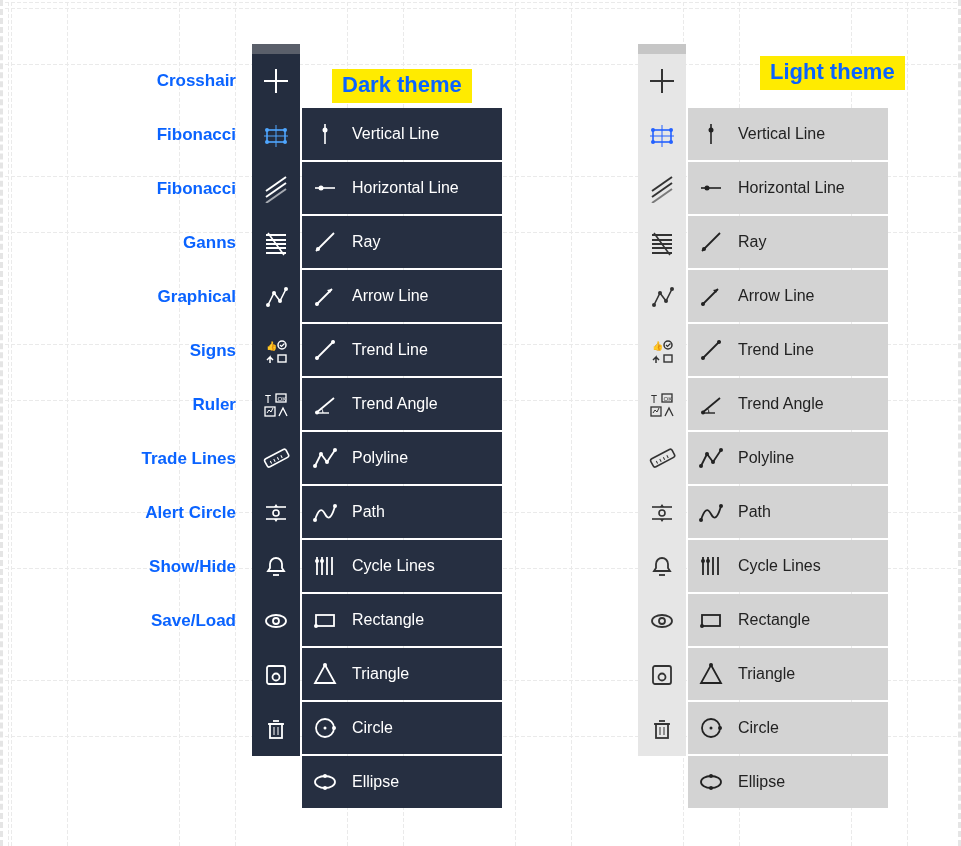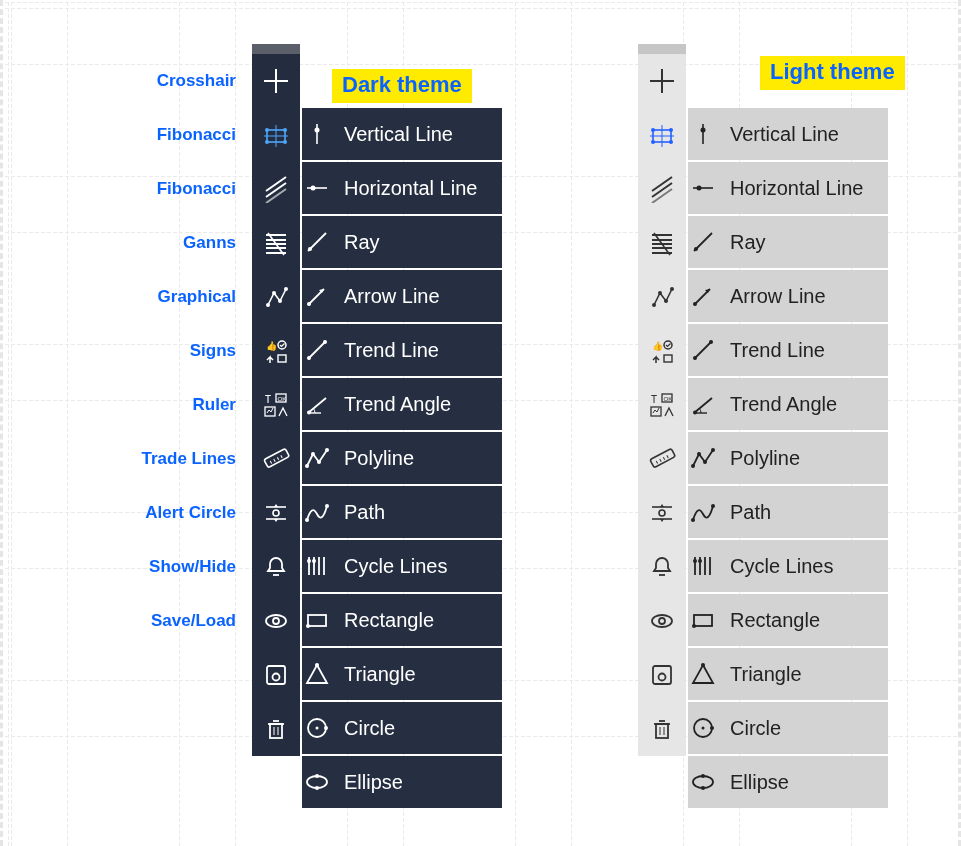--- a/index.html
+++ b/index.html
@@ -91,23 +91,23 @@
     top: 108px;
     width: 200px;
   }
   .flyout.dark { left: 302px; }
   .flyout.light { left: 688px; }
   .fly-item {
     height: 52px;
     margin-bottom: 2px;
     display:flex;
     align-items:center;
-    padding: 0 10px 0 0;
+    padding: 0 10px 0 8px;
     gap: 12px;
-    font-size: 20px;
+    font-size: 16px;
   }
   .dark .fly-item { background:#262f41; color:#fff; }
   .light .fly-item { background:#d3d3d3; color:#222; }
   .fly-item .fi-icon {
     width: 30px; height: 30px;
     display:flex; align-items:center; justify-content:center;
     flex: 0 0 30px;
   }
   .fly-item .fi-label { white-space: nowrap; }
 

